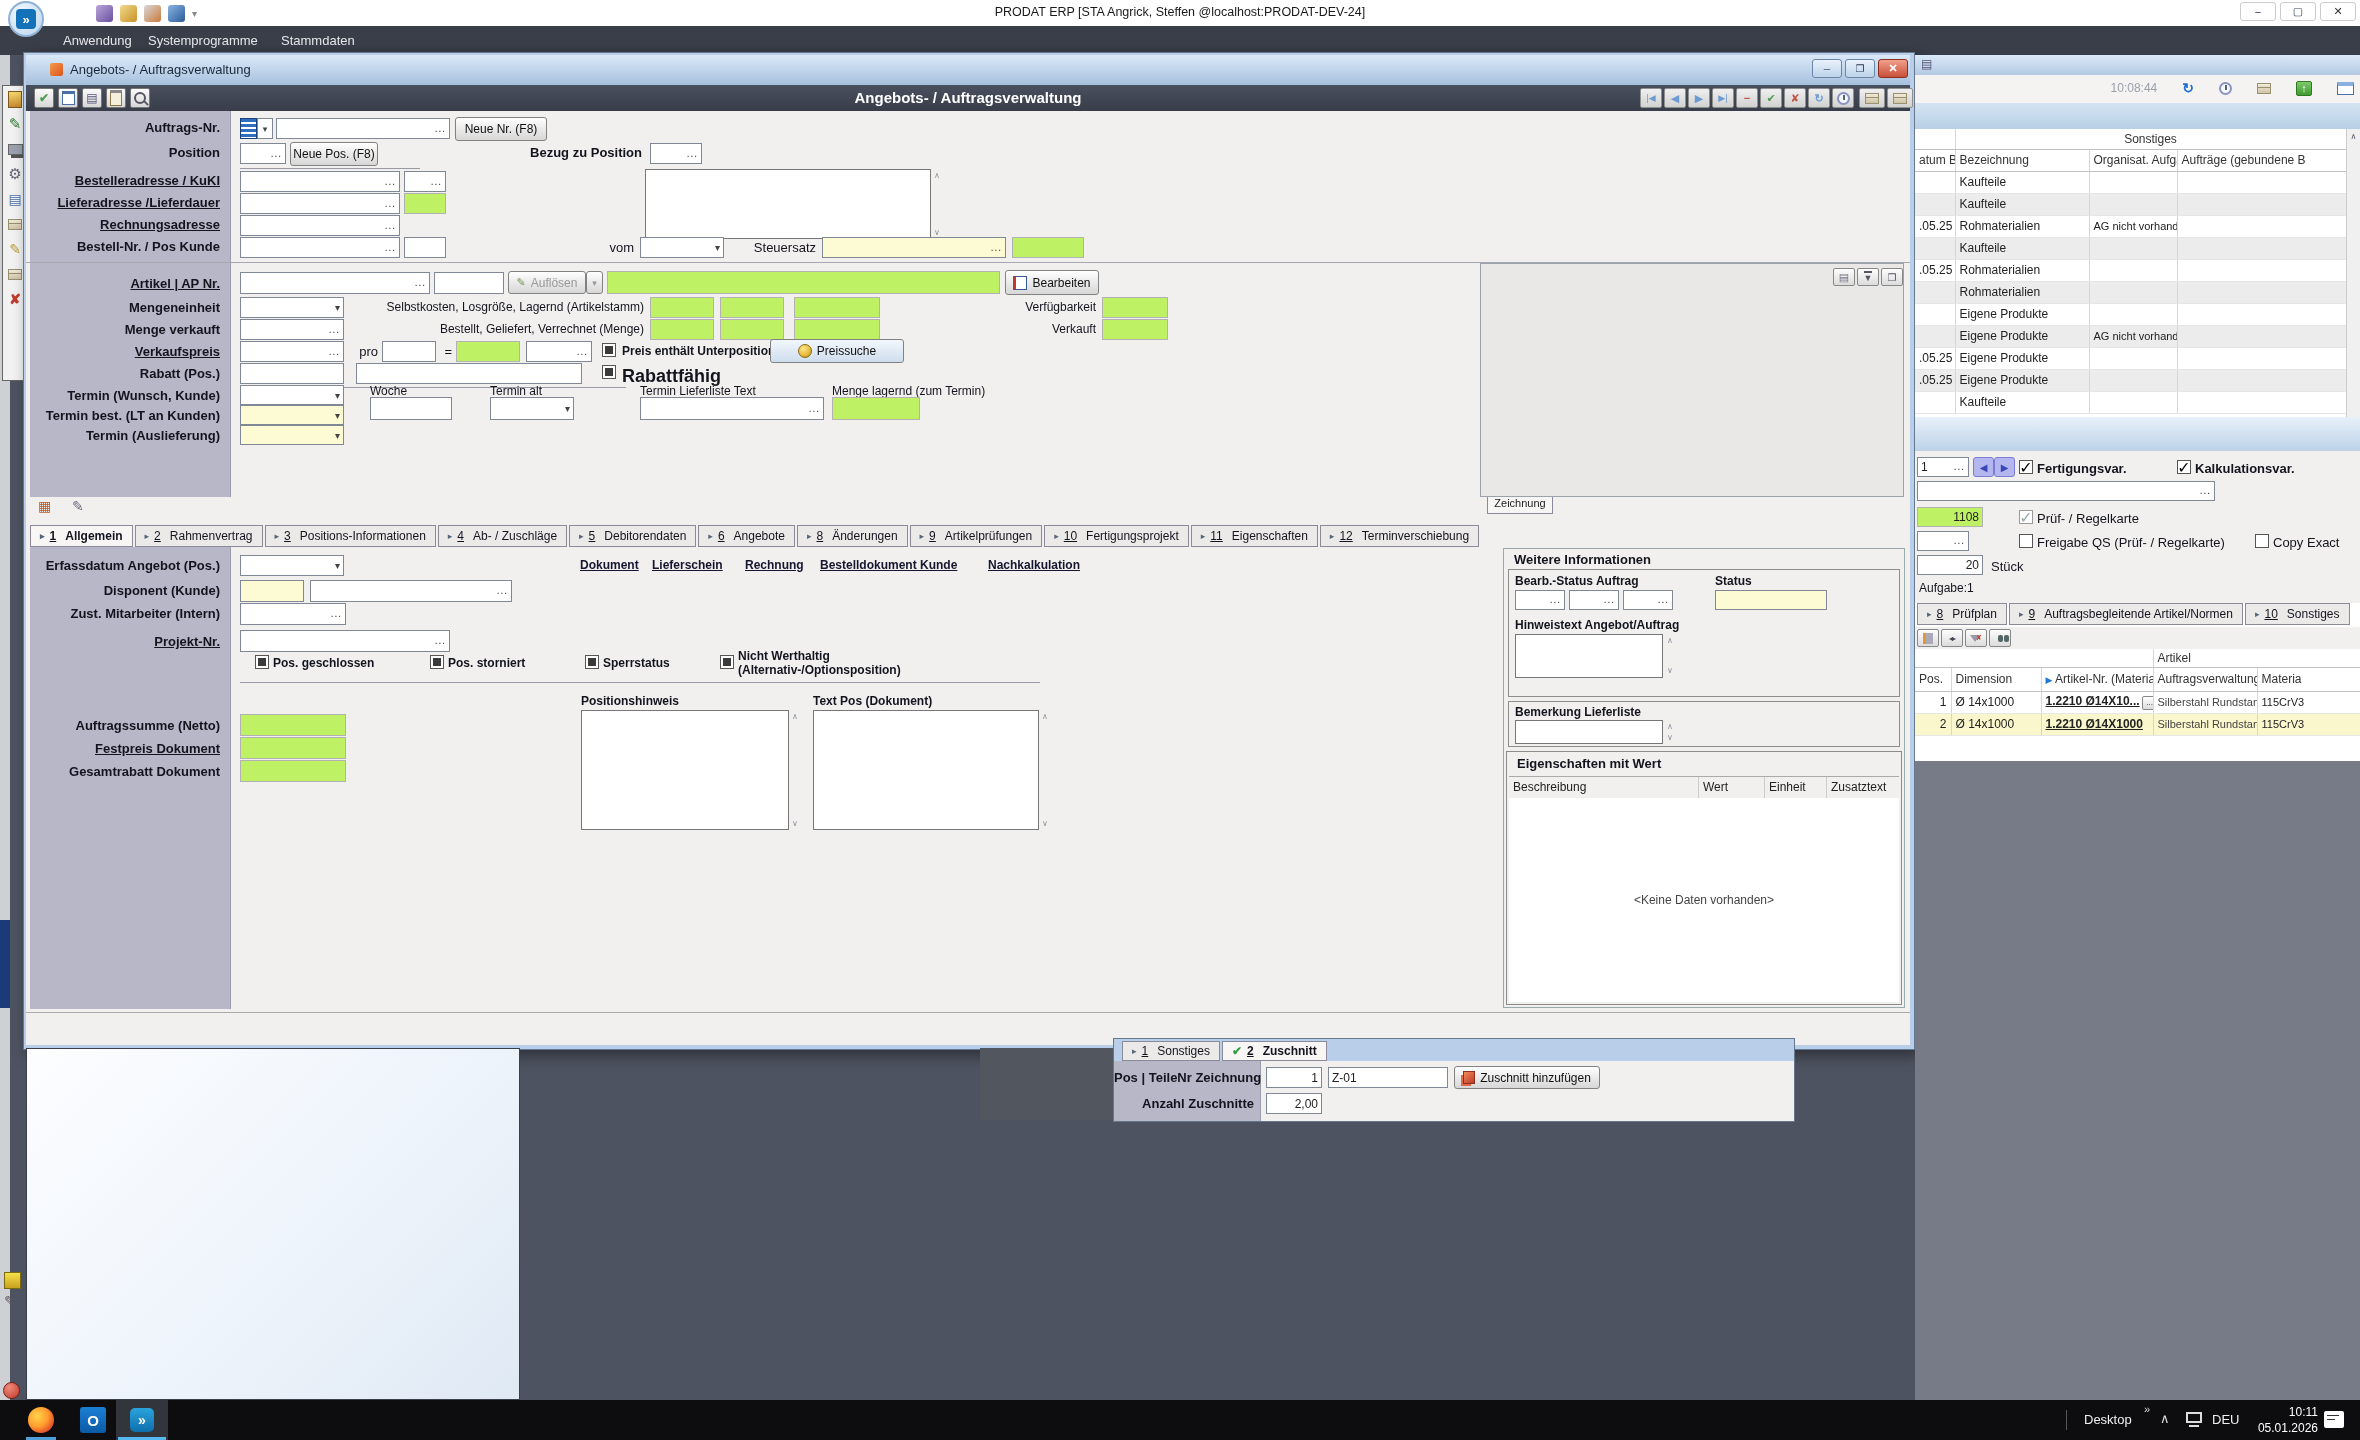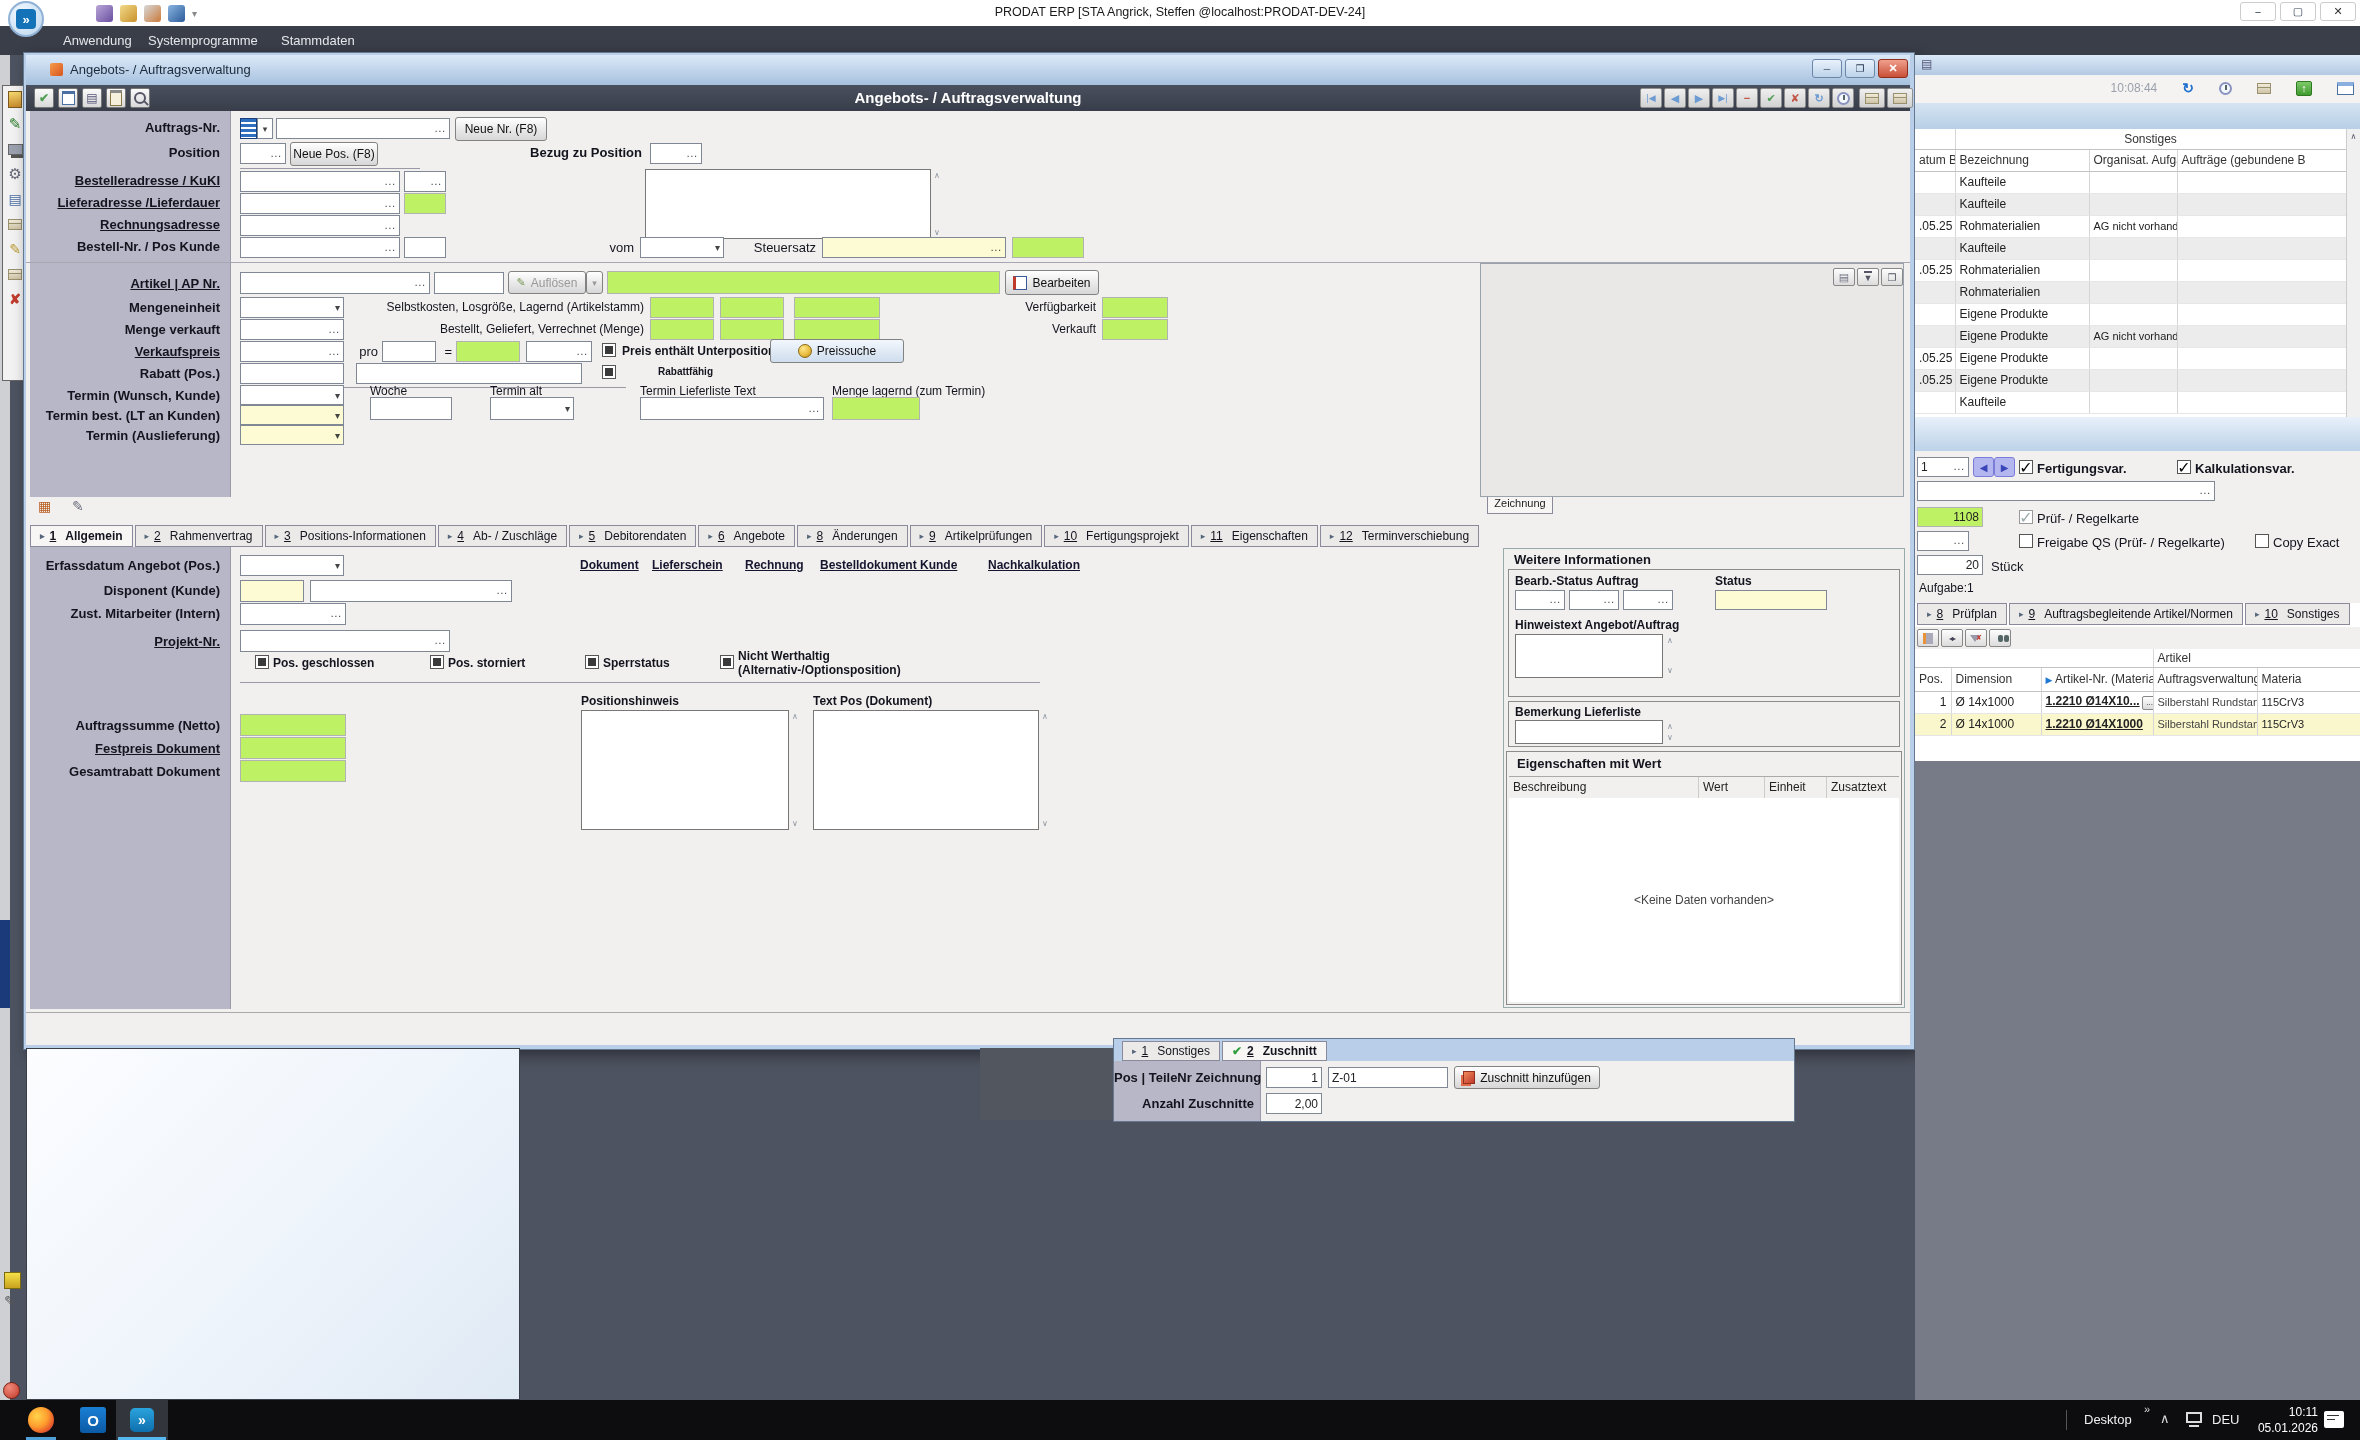--- a/index.html
+++ b/index.html
@@ -267,21 +267,21 @@
         <span class="coin"></span>
         <span>Preissuche</span>
       </div>
 
     <div class="lbl" style="left:4px;top:311px;width:190px">Rabatt (Pos.)</div>
     <div class="inp" style="left:214px;top:308px;width:104px;height:21px"></div>
     <div class="inp" style="left:330px;top:308px;width:226px;height:21px"></div>
     <span class="cb" style="left:576px;top:310px">
         <span class="f"></span>
       </span>
-    <div class="lbl ll" style="left:632px;top:311px;width:120px;font-size:10px">Rabattfähig</div>
+    <div class="lbl ll" style="left:596px;top:311px;width:120px;font-size:18px">Rabattfähig</div>
     <div class="hline" style="left:214px;top:332px;width:386px"></div>
 
     <div class="lbl n s12 ll" style="left:344px;top:329px;width:80px">Woche</div>
     <div class="lbl n s12 ll" style="left:464px;top:329px;width:90px">Termin alt</div>
     <div class="lbl n s12 ll" style="left:614px;top:329px;width:160px">Termin Lieferliste Text</div>
     <div class="lbl n s12 ll" style="left:806px;top:329px;width:180px">Menge lagernd (zum Termin)</div>
 
     <div class="lbl" style="left:4px;top:333px;width:190px">Termin (Wunsch, Kunde)</div>
     <div class="inp dd" style="left:214px;top:330px;width:104px;height:20px"></div>
     <div class="inp" style="left:344px;top:342px;width:82px;height:23px"></div>

